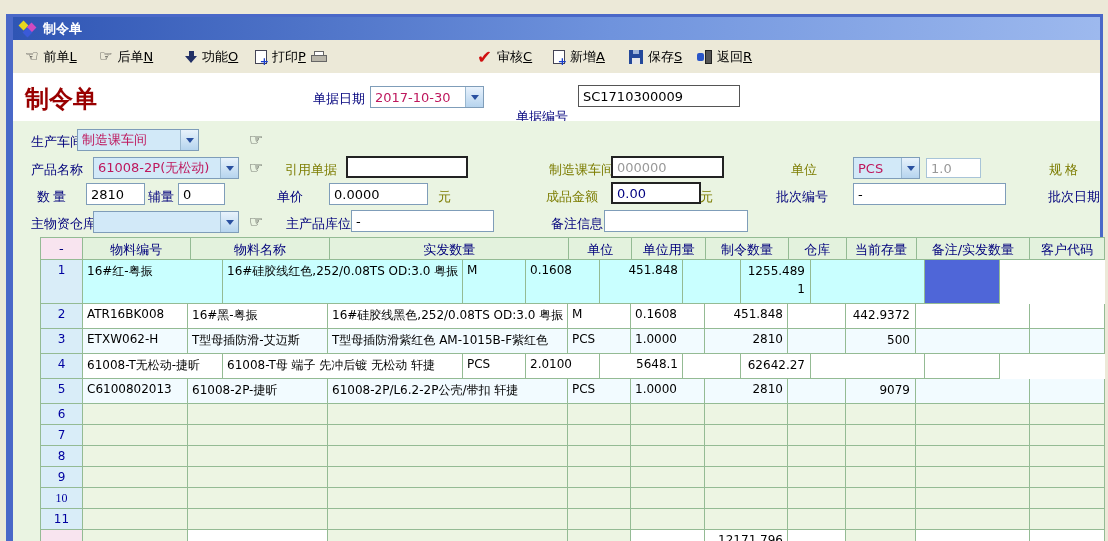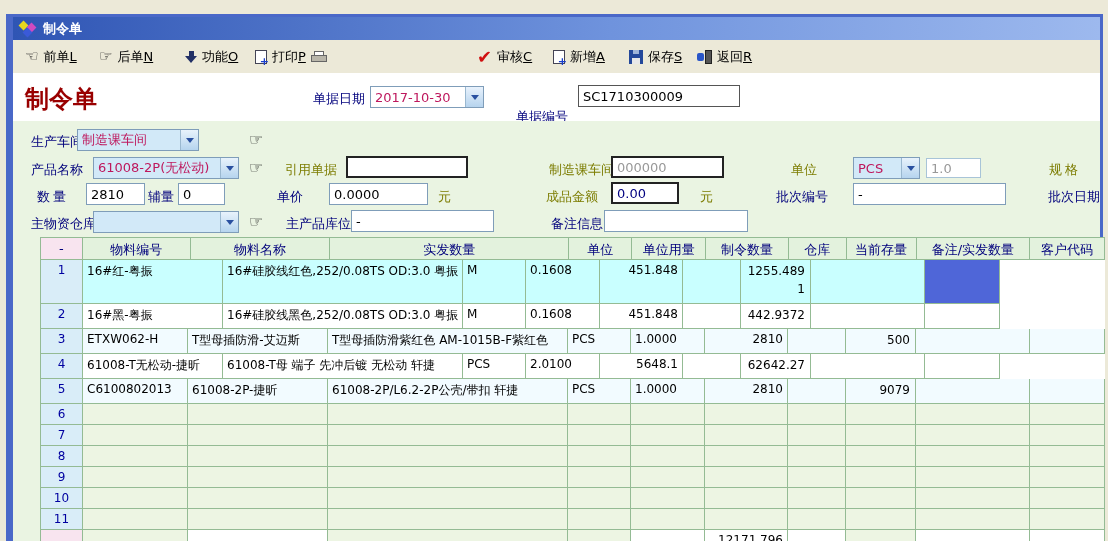--- a/index.html
+++ b/index.html
@@ -201,21 +201,21 @@
       <div class="lbl olive" style="left:1036px;top:40px;letter-spacing:3px">规格</div>
 
       <div class="lbl" style="left:24px;top:67px;letter-spacing:3px">数量</div>
       <input class="field" style="left: 73px; top: 62px; width: 59px;" value="2810">
       <div class="lbl" style="left:135px;top:67px">辅量</div>
       <input class="field" style="left: 165px; top: 62px; width: 47px;" value="0">
       <div class="lbl" style="left:264px;top:67px">单价</div>
       <input class="field" style="left: 316px; top: 62px; width: 99px;" value="0.0000">
       <div class="lbl olive" style="left:425px;top:67px">元</div>
       <div class="lbl olive" style="left:533px;top:67px">成品金额</div>
-      <input class="field dark navy" style="left: 598px; top: 61px; width: 68px;" value="0.00">
+      <input class="field dark navy" style="left: 598px; top: 61px; width: 90px;" value="0.00">
       <div class="lbl olive" style="left:687px;top:67px">元</div>
       <div class="lbl" style="left:763px;top:67px">批次编号</div>
       <input class="field" style="left: 840px; top: 62px; width: 153px;" value="-">
       <div class="lbl" style="left:1035px;top:67px">批次日期</div>
 
       <div class="lbl" style="left:18px;top:94px">主物资仓库</div>
       <div class="combo" style="left:80px;top:90px;width:146px">
         <span class="val"></span>
         <span class="btn">
             <span class="tri"></span>
@@ -248,20 +248,21 @@
             <div class="tc al-l bg-cur" style="width: 63px;">M</div>
             <div class="tc al-l bg-cur" style="width: 74px;">0.1608</div>
             <div class="tc al-r bg-cur" style="width: 83px;">451.848</div>
             <div class="tc al-c bg-cur" style="width: 58px;"></div>
             <div class="tc al-r bg-cur col8" style="width: 70px;">1255.4891</div>
             <div class="tc al-l bg-cur" style="width: 114px;"></div>
             <div class="tc al-l bg-cur sel" style="width: 75px;"></div>
           </div>
           <div class="trow" style="height: 25px;">
             <div class="tc rnum" style="width: 42px;">2</div>
+            <div class="tc al-l bg-w" style="width: 105px;">ATR16BK008</div>
             <div class="tc al-l bg-w" style="width: 140px;">16#黑-粤振</div>
             <div class="tc al-l bg-w" style="width: 240px;">16#硅胶线黑色,252/0.08TS OD:3.0  粤振</div>
             <div class="tc al-l bg-w" style="width: 63px;">M</div>
             <div class="tc al-l bg-w" style="width: 74px;">0.1608</div>
             <div class="tc al-r bg-w" style="width: 83px;">451.848</div>
             <div class="tc al-c bg-w" style="width: 58px;"></div>
             <div class="tc al-r bg-w col8" style="width: 70px;">442.9372</div>
             <div class="tc al-l bg-w" style="width: 114px;"></div>
             <div class="tc al-l bg-w" style="width: 75px;"></div>
           </div>
@@ -348,21 +349,21 @@
             <div class="tc al-l bg-g" style="width: 140px;"></div>
             <div class="tc al-l bg-g" style="width: 240px;"></div>
             <div class="tc al-l bg-g" style="width: 63px;"></div>
             <div class="tc al-l bg-g" style="width: 74px;"></div>
             <div class="tc al-r bg-g" style="width: 83px;"></div>
             <div class="tc al-c bg-g" style="width: 58px;"></div>
             <div class="tc al-r bg-g col8" style="width: 70px;"></div>
             <div class="tc al-l bg-g" style="width: 114px;"></div>
             <div class="tc al-l bg-g" style="width: 75px;"></div>
           </div>
-          <div class="trow" style="height: 21px;">
+          <div class="trow" style="height: 21px; font-family: Liberation Serif, serif;">
             <div class="tc rnum" style="width: 42px;">10</div>
             <div class="tc al-l bg-g" style="width: 105px;"></div>
             <div class="tc al-l bg-g" style="width: 140px;"></div>
             <div class="tc al-l bg-g" style="width: 240px;"></div>
             <div class="tc al-l bg-g" style="width: 63px;"></div>
             <div class="tc al-l bg-g" style="width: 74px;"></div>
             <div class="tc al-r bg-g" style="width: 83px;"></div>
             <div class="tc al-c bg-g" style="width: 58px;"></div>
             <div class="tc al-r bg-g col8" style="width: 70px;"></div>
             <div class="tc al-l bg-g" style="width: 114px;"></div>

